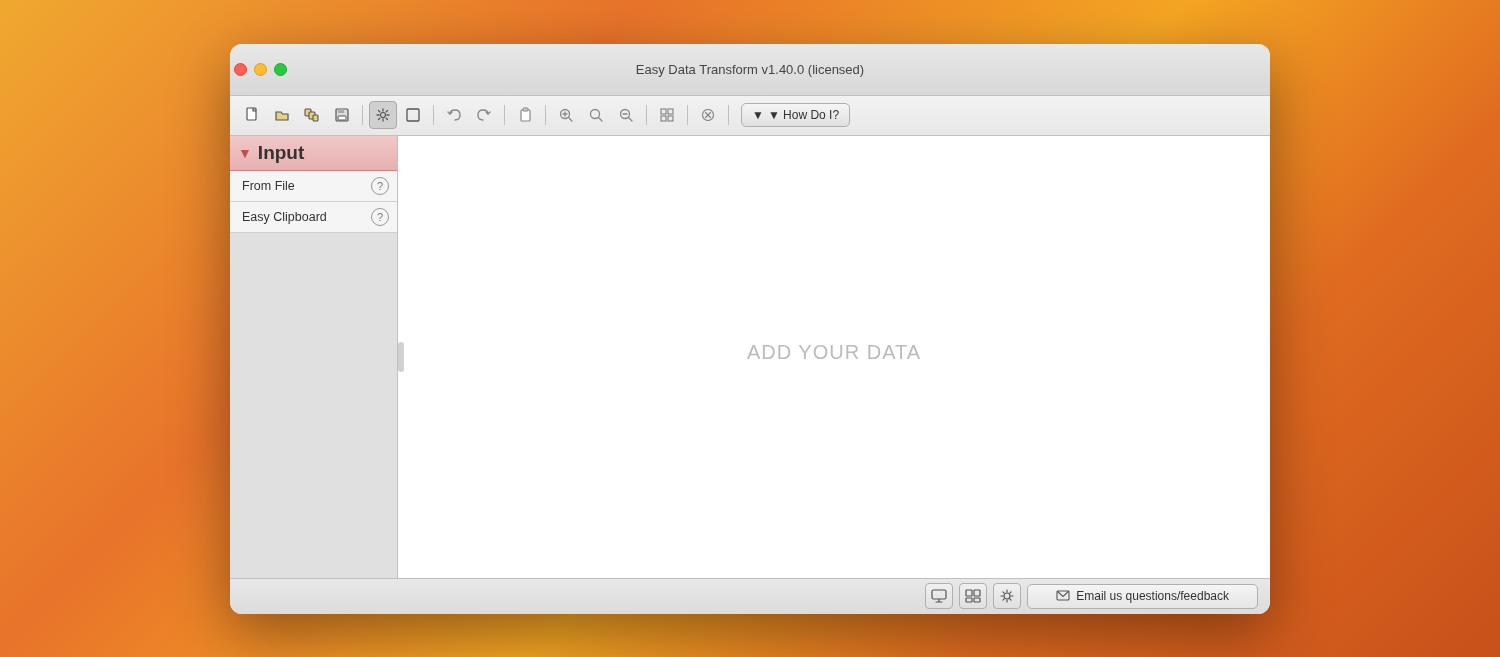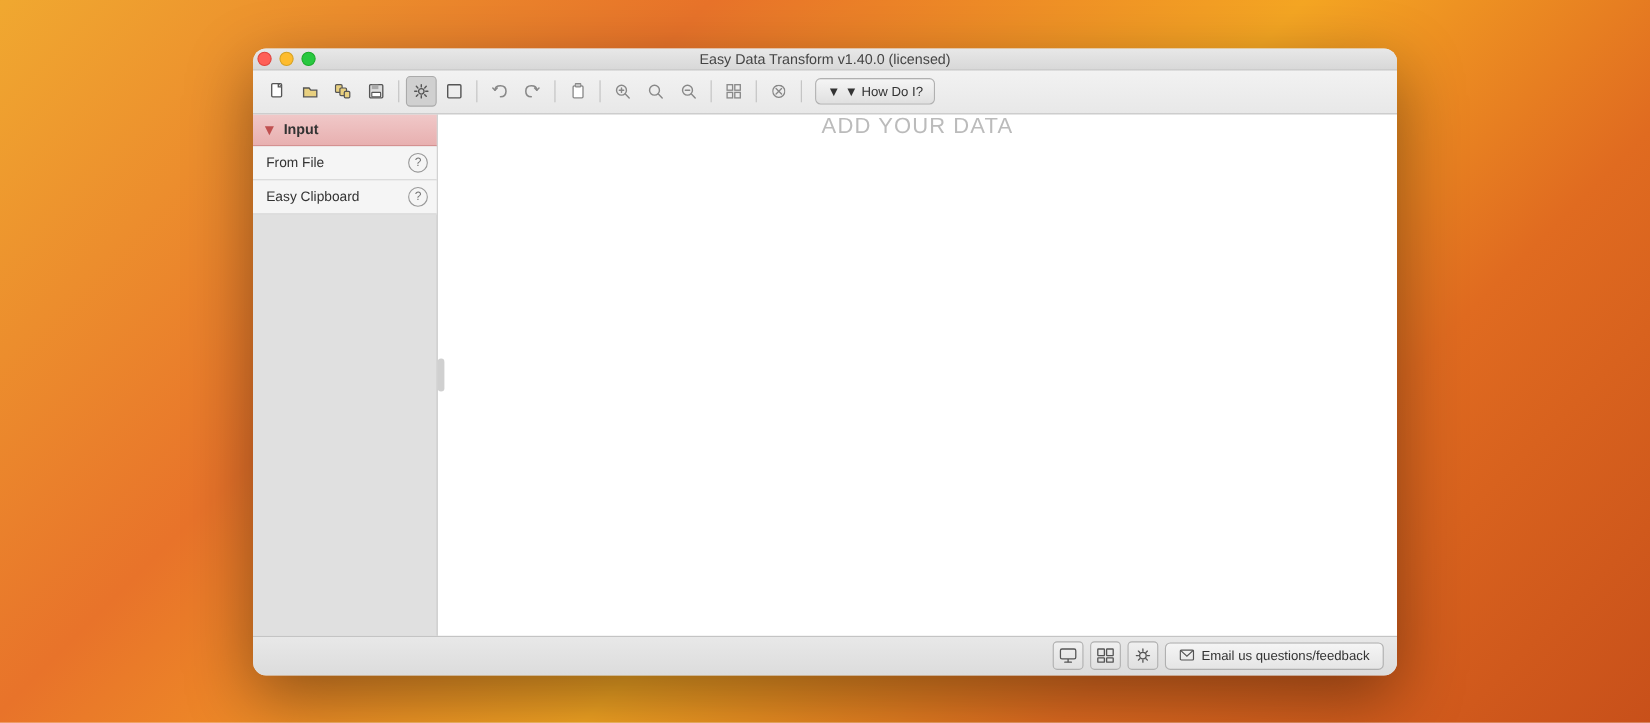--- a/index.html
+++ b/index.html
@@ -21,21 +21,21 @@
       background: #ececec;
       border-radius: 12px;
       box-shadow: 0 20px 60px rgba(0,0,0,0.4);
       display: flex;
       flex-direction: column;
       overflow: hidden;
     }
 
     
     .title-bar {
-      height: 20px;
+      height: 52px;
       background: linear-gradient(180deg, #e8e8e8 0%, #d8d8d8 100%);
       border-bottom: 1px solid #c0c0c0;
       display: flex;
       align-items: center;
       padding: 0 4px;
       position: relative;
       flex-shrink: 0;
     }
 
     .traffic-lights {
@@ -142,21 +142,21 @@
       gap: 6px;
     }
 
     .left-panel-header-arrow {
       color: #c05050;
       font-size: 14px;
       font-weight: bold;
     }
 
     .left-panel-header-title {
-      font-size: 13px;
+      font-size: 19px;
       font-weight: 600;
       color: #333;
     }
 
     .left-panel-item {
       display: flex;
       align-items: center;
       justify-content: space-between;
       padding: 6px 8px 6px 12px;
       border-bottom: 1px solid #d0d0d0;
@@ -181,20 +181,21 @@
       color: #777;
       cursor: pointer;
       flex-shrink: 0;
     }
 
     
     .canvas-area {
       flex: 1;
       background: #ffffff;
       display: flex;
+      align-items: center;
       justify-content: center;
       position: relative;
     }
 
     .canvas-placeholder {
       text-align: center;
       color: #aaa;
     }
 
     .canvas-placeholder-title {
@@ -245,21 +246,21 @@
       justify-content: center;
       background: linear-gradient(180deg, #f0f0f0 0%, #e0e0e0 100%);
       border: 1px solid #b0b0b0;
       border-radius: 4px;
       cursor: pointer;
       font-size: 14px;
       color: #555;
     }
 
     .email-btn {
-      padding: 4px 12px;
+      padding: 4px 28px;
       background: linear-gradient(180deg, #f5f5f5 0%, #e5e5e5 100%);
       border: 1px solid #b0b0b0;
       border-radius: 5px;
       font-size: 12px;
       color: #333;
       cursor: pointer;
       display: flex;
       align-items: center;
       gap: 6px;
     }

